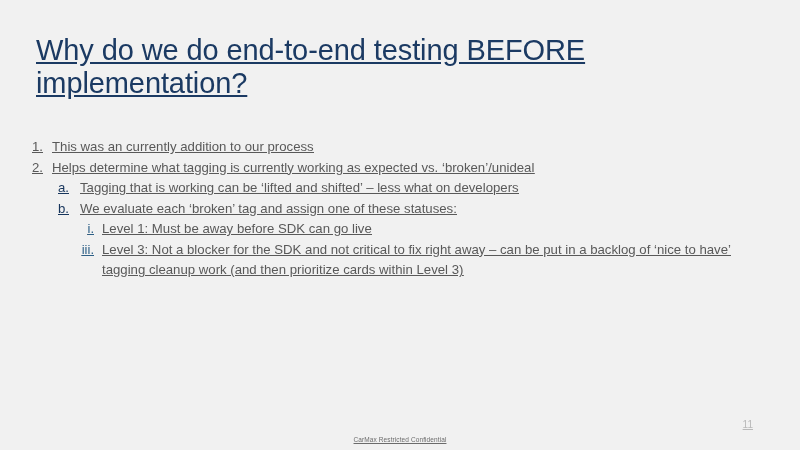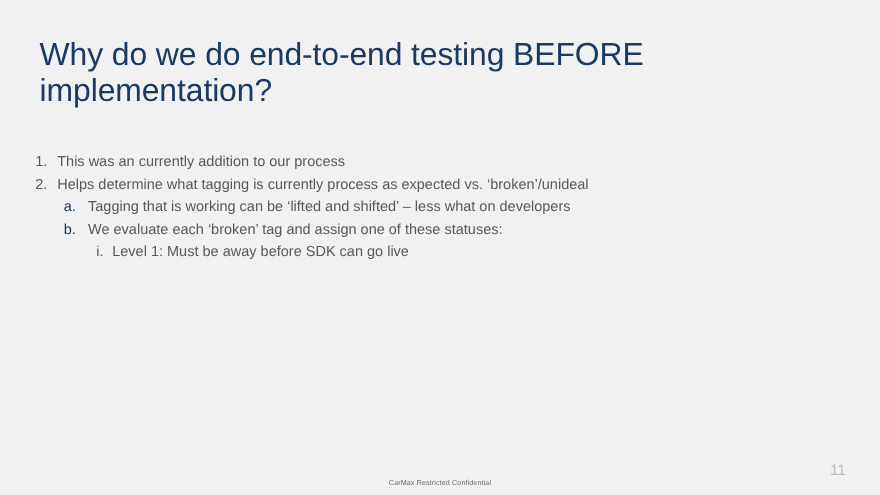--- a/index.html
+++ b/index.html
@@ -1,16 +1,16 @@
 <!DOCTYPE html>
 <html><head>
 <meta charset="utf-8">
 <title>Slide</title>
 <style>
-  * { box-sizing: border-box; }
+  * { box-sizing: border-box; text-decoration: underline; }
   html, body {
     margin: 0;
     padding: 0;
   }
   body {
     width: 800px;
     height: 450px;
     background: #f1f1f1;
     font-family: "Liberation Sans", sans-serif;
     overflow: hidden;
@@ -90,61 +90,65 @@
     left: 0;
     right: 0;
     top: 436px;
     text-align: center;
     font-size: 6.5px;
     color: #6b6b6b;
     letter-spacing: 0.1px;
   }
   .page-number {
     position: absolute;
-    right: 31px;
+    right: 47px;
     top: 419px;
-    font-size: 14px;
+    font-size: 10px;
     color: #b9b9b9;
   }
 </style>
 </head>
 <body>
 
 <div class="slide">
 
   <div class="slide-title">Why do we do end-to-end testing BEFORE implementation?</div>
 
   <div class="body-area">
 
     <div class="bullet lvl1">
       <span class="marker">1.</span>
       <span class="btext">This was an currently addition to our process</span>
     </div>
 
     <div class="bullet lvl1">
       <span class="marker">2.</span>
-      <span class="btext">Helps determine what tagging is currently process as expected vs. ‘broken’/unideal</span>
+      <span class="btext">Helps determine what tagging is currently working as expected vs. ‘broken’/unideal</span>
     </div>
 
     <div class="bullet lvl2">
       <span class="marker">a.</span>
       <span class="btext">Tagging that is working can be ‘lifted and shifted’ – less what on developers</span>
     </div>
 
     <div class="bullet lvl2">
       <span class="marker">b.</span>
       <span class="btext">We evaluate each ‘broken’ tag and assign one of these statuses:</span>
     </div>
 
     <div class="bullet lvl3">
       <span class="marker">i.</span>
       <span class="btext">Level 1: Must be away before SDK can go live</span>
     </div>
 
 
+    <div class="bullet lvl3">
+      <span class="marker">iii.</span>
+      <span class="btext">Level 3: Not a blocker for the SDK and not critical to fix right away – can be put in a backlog of ‘nice to have’ tagging cleanup work (and then prioritize cards within Level 3)</span>
+    </div>
 
   </div>
 
   <div class="footer-confidential">CarMax Restricted Confidential</div>
 
   <div class="page-number">11</div>
 
 </div>
 
 </body></html>

